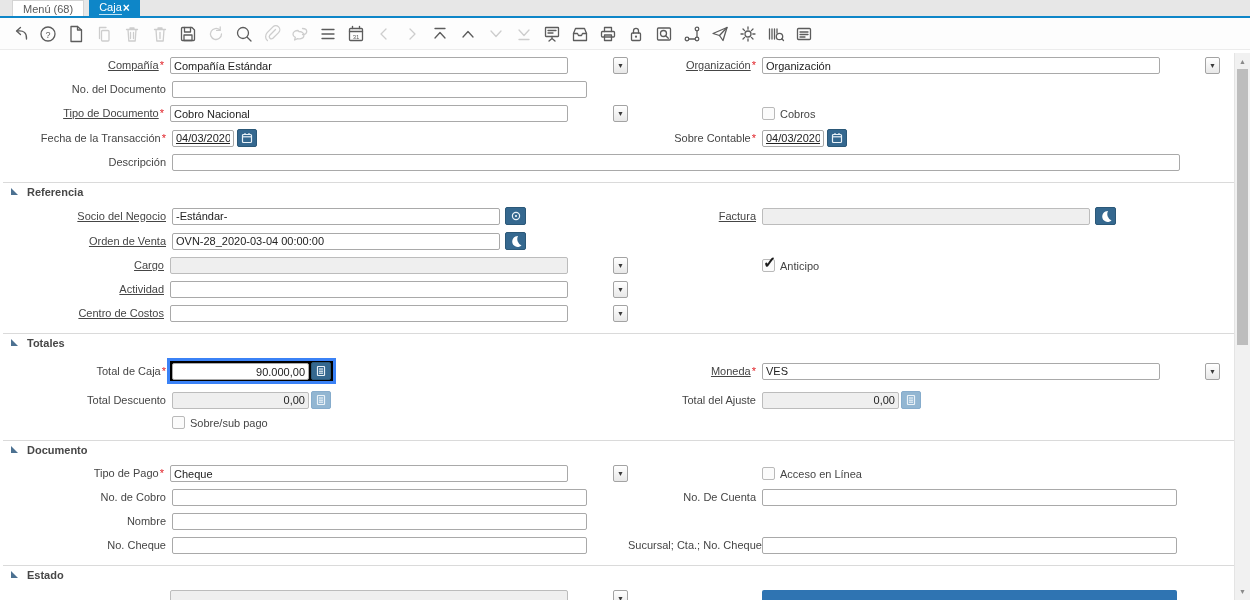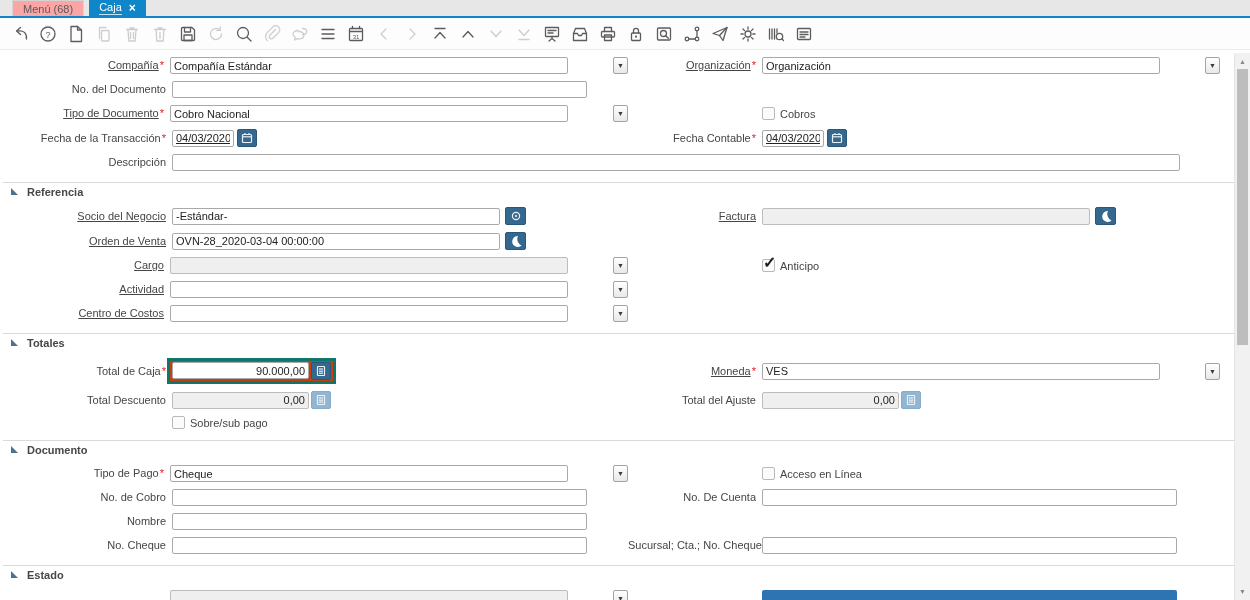--- a/index.html
+++ b/index.html
@@ -3,22 +3,22 @@
 <meta charset="utf-8">
 <style>
   * { margin:0; padding:0; box-sizing:border-box; }
   html,body { width:1250px; height:600px; overflow:hidden; background:#fff;
               font-family:"Liberation Sans", sans-serif; font-size:11px; color:#444; }
 
   
   .tabbar { height:18px; background:#e7e7e7; display:flex; align-items:stretch;
             padding-left:12px; border-bottom:2px solid #0e86c8; }
   .tab { display:flex; align-items:center; padding:0 10px; font-size:11px; cursor:default; }
-  .tab.inactive { background:#fca5a5; color:#5a5a5a; border:1px solid #d4d4d4; border-bottom:none; margin-right:5px; }
-  .tab.active { background:#0e86c8; color:#fff; gap:7px; }
+  .tab.inactive { background:#ffffff; color:#5a5a5a; border:1px solid #d4d4d4; border-bottom:none; margin-right:5px; }
+  .tab.active { background:#0e86c8; color:#fff; gap:1px; }
   .tab.active .tlabel { border-bottom:1px solid #bfe3f5; padding-bottom:1px; }
   .tab-close { font-weight:bold; font-size:12px; line-height:10px; }
 
   
   .toolbar { height:32px; background:#fdfdfd; border-bottom:1px solid #ececec;
              display:flex; align-items:center; padding-left:9px; gap:7px; }
   .ticon { width:21px; height:21px; display:flex; align-items:center; justify-content:center; }
   .ticon svg { width:20px; height:20px; stroke:#5c5c5c; fill:none; stroke-width:1.3;
                stroke-linecap:round; stroke-linejoin:round; }
   .ticon svg text { stroke:none; fill:#5c5c5c; }
@@ -53,22 +53,22 @@
 
   .bbtn { height:18px; border-radius:2px; background:#35688f; border:1px solid #2b5878;
           display:flex; align-items:center; justify-content:center; }
   .date-btn { width:20px; margin-left:3px; }
   .look-btn { width:21px; margin-left:5px; }
   .calc-btn { width:20px; margin-left:2px; }
   .calc-btn.dis { background:#92b6d2; border-color:#86accc; }
   .bbtn svg { width:12px; height:12px; stroke:#eaf2f8; fill:none; stroke-width:1.2; }
   .bbtn svg .wf { fill:#ffffff; stroke:none; }
 
-  .redbox { display:flex; align-items:flex-start; border:3px solid #0f766e; padding:1px 2px;
-            margin-left:-5px; background:#c2410c; }
+  .redbox { display:flex; align-items:flex-end; border:3px solid #3b82f6; padding:1px 2px;
+            margin-left:-5px; background:#000000; }
 
   .cb { width:13px; height:13px; border:1px solid #b9b9b9; border-radius:2px; background:#fbfbfb;
         position:relative; flex:none; }
   .cb .mark { position:absolute; left:0px; top:-7px; font-size:16px; font-weight:bold; color:#1c1c1c; }
   .cb-label { margin-left:5px; color:#454545; }
 
   .section { border-top:1px solid #dadada; margin:11px 0 9px 0; padding:2px 0 0 8px;
              height:16px; display:flex; align-items:center; }
   .tri { width:0; height:0; border-bottom:7px solid #4c7191; border-right:7px solid transparent;
          margin-right:9px; }
@@ -335,21 +335,21 @@
       <span class="bbtn date-btn">
           <svg viewBox="0 0 12 12">
             <rect x="1.5" y="2.5" width="9" height="8" rx="1"></rect>
             <line x1="1.5" y1="4.8" x2="10.5" y2="4.8"></line>
             <line x1="4" y1="1" x2="4" y2="2.5"></line>
             <line x1="8" y1="1" x2="8" y2="2.5"></line>
           </svg>
         </span>
     </div>
     <div class="cellR">
-      <div class="lbl"><span>Fecha Contable</span><span class="req">*</span></div>
+      <div class="lbl"><span>Sobre Contable</span><span class="req">*</span></div>
       <input class="ti w-date" value="04/03/2020" style="">
       <span class="bbtn date-btn">
           <svg viewBox="0 0 12 12">
             <rect x="1.5" y="2.5" width="9" height="8" rx="1"></rect>
             <line x1="1.5" y1="4.8" x2="10.5" y2="4.8"></line>
             <line x1="4" y1="1" x2="4" y2="2.5"></line>
             <line x1="8" y1="1" x2="8" y2="2.5"></line>
           </svg>
         </span>
     </div>

